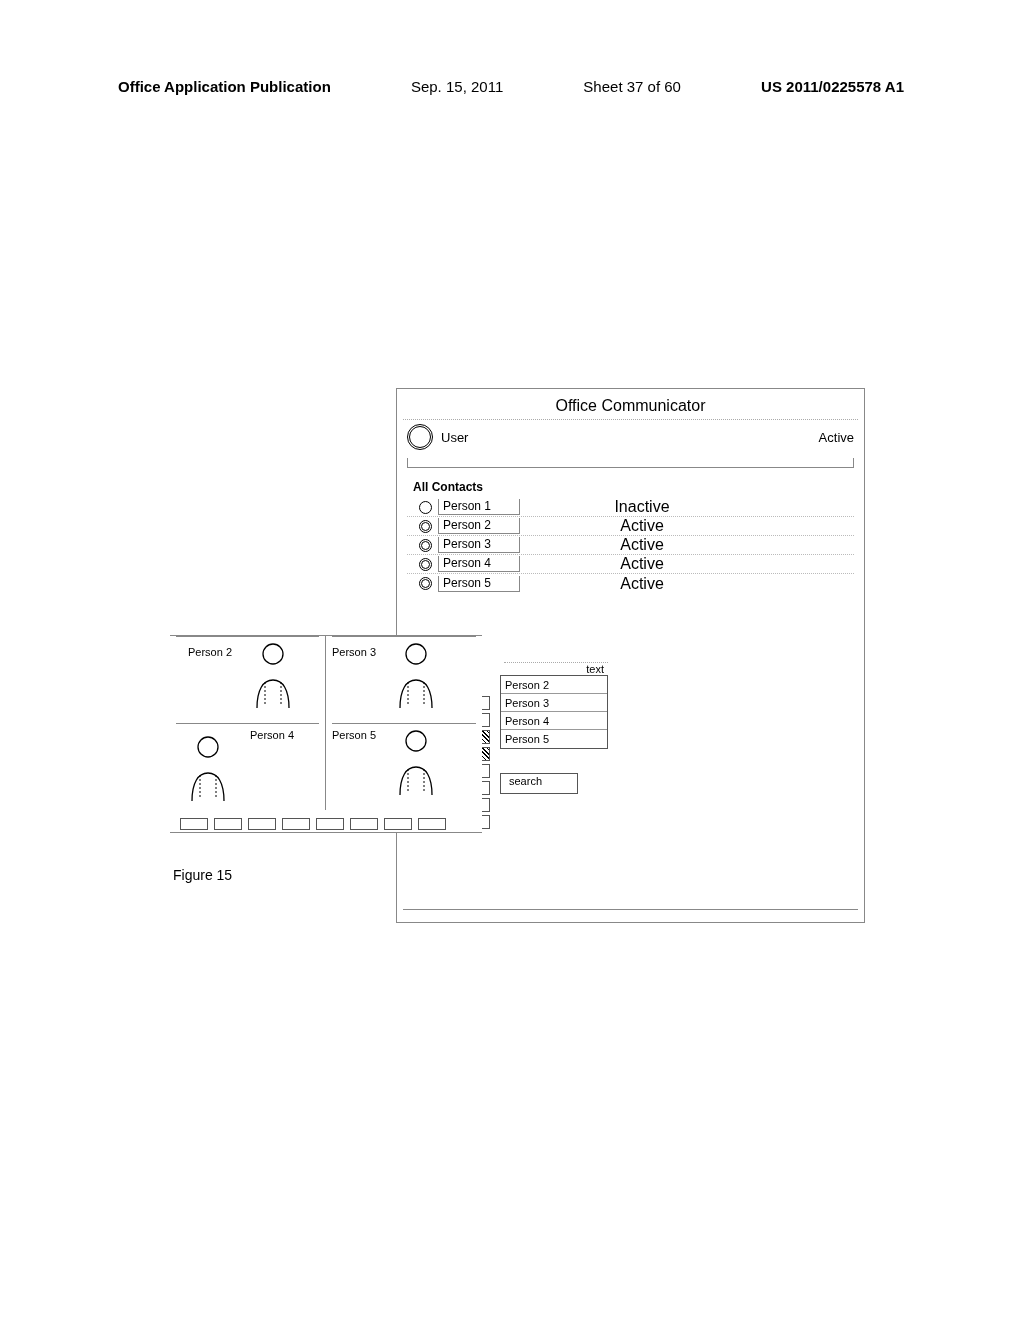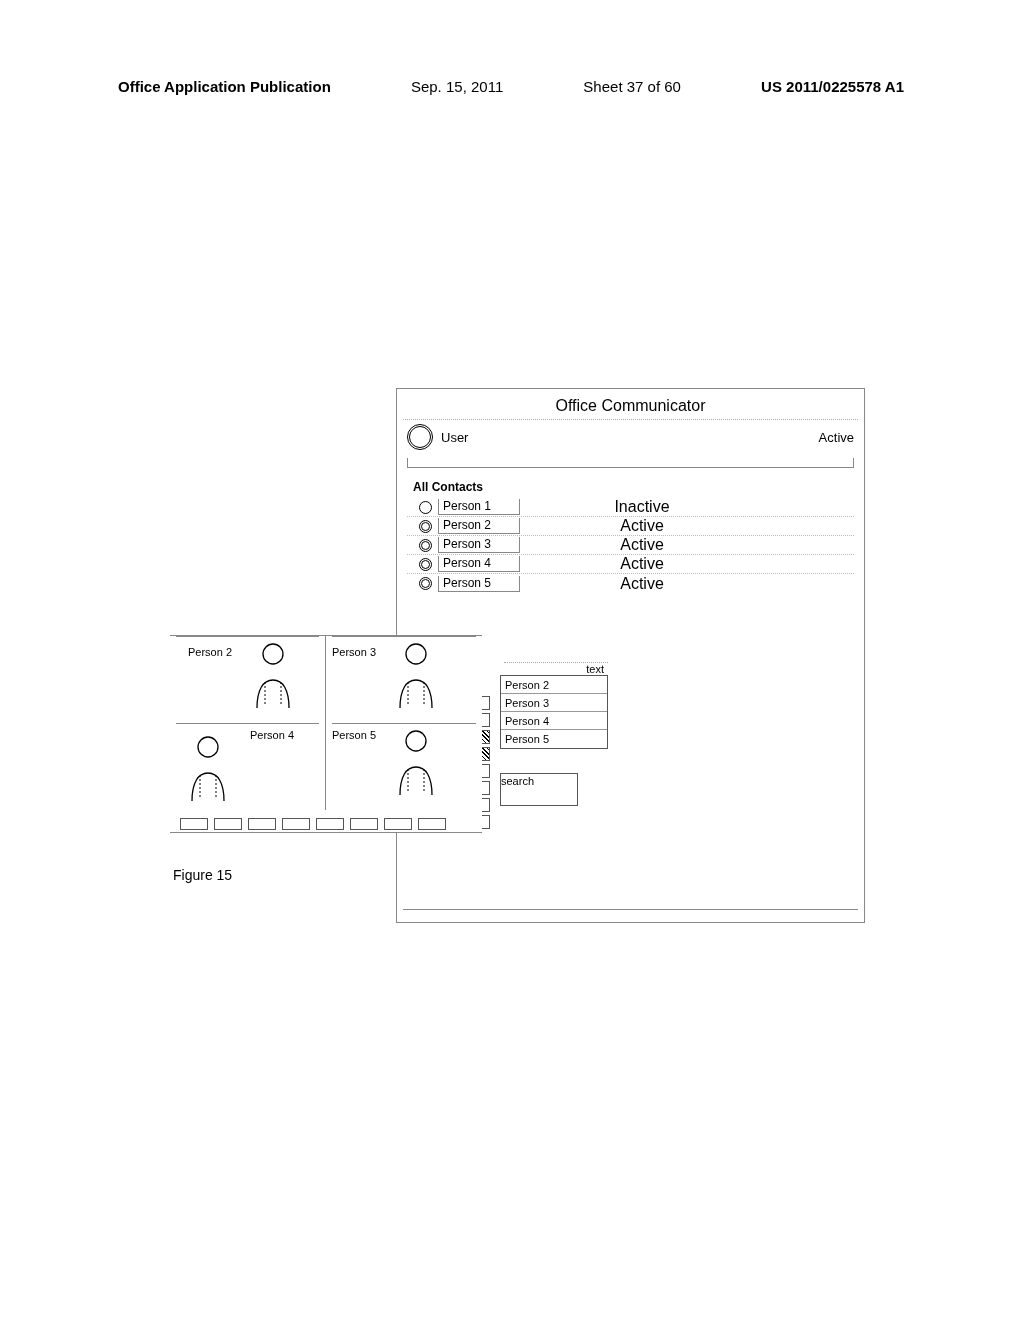--- a/index.html
+++ b/index.html
@@ -138,23 +138,23 @@
     border-bottom: 1px solid #999;
     padding: 2px 4px;
     height: 18px;
     line-height: 14px;
   }
   .popup-list div:last-child { border-bottom: none; }
   .popup-search {
     margin-top: 24px;
     border: 1px solid #555;
     font-size: 11px;
-    padding: 1px 0;
+    padding: 1px 8px;
     width: 78px;
-    height: 33px;
+    height: 21px;
     line-height: 12px;
   }
   .popup-handles {
     position: absolute;
     left: -24px;
     top: 34px;
     display: flex;
     flex-direction: column;
     gap: 3px;
   }

